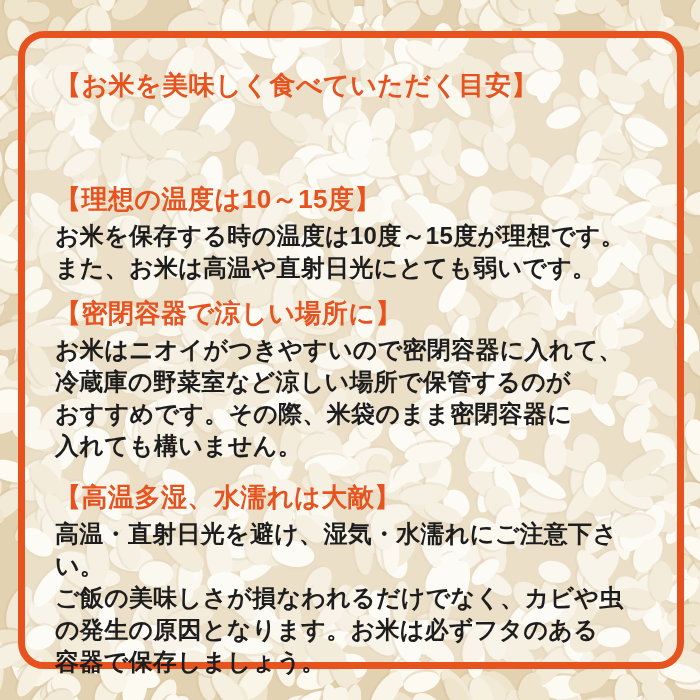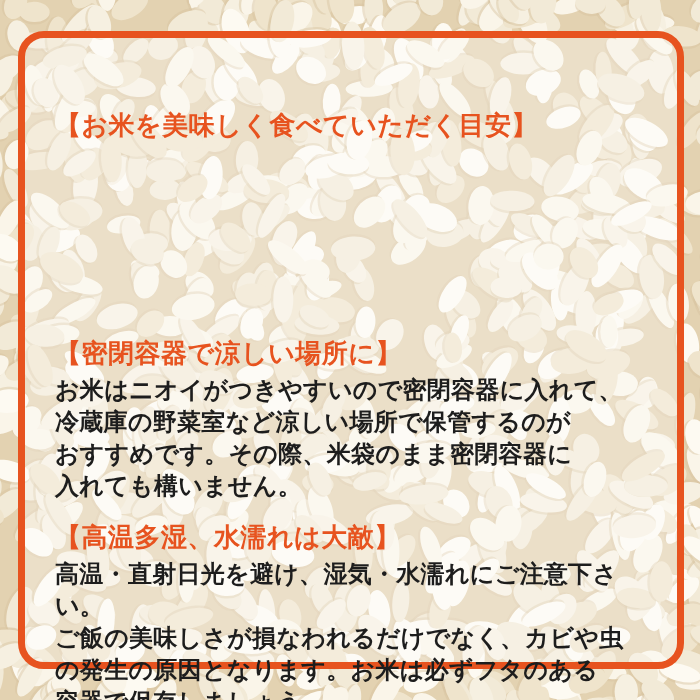--- a/index.html
+++ b/index.html
@@ -13,21 +13,21 @@
     background:#e3d2b1;
   }
   #rice-bg{position:absolute;inset:0;display:block;}
   .frame{
     position:absolute;left:18px;top:31px;width:666px;height:638px;
     box-sizing:border-box;
     border:7px solid var(--accent);
     border-radius:26px;
     background:rgba(255,255,255,0.30);
   }
-  .content{position:absolute;inset:0;margin-top:40px;}
+  .content{position:absolute;inset:0;}
   .section{position:absolute;left:55px;width:600px;}
   .section-heading{
     margin:0 0 4px 0;
     font-size:26px;line-height:34px;font-weight:700;
     color:var(--accent);
     letter-spacing:0.5px;
   }
   .section-body{
     margin:0;
     font-size:24px;line-height:32px;font-weight:600;
@@ -2044,20 +2044,25 @@
   </svg>
 
 <div class="frame"></div>
 
 <div class="content">
 
   <div class="section" style="top:68px">
     <h2 class="section-heading">【お米を美味しく食べていただく目安】</h2>
   </div>
 
+  <div class="section" style="top:182px">
+    <h2 class="section-heading">【理想の温度は10～15度】</h2>
+    <p class="section-body">お米を保存する時の温度は10度～15度が理想です。
+また、お米は高温や直射日光にとても弱いです。</p>
+  </div>
 
   <div class="section" style="top:480px">
     <h2 class="section-heading">【高温多湿、水濡れは大敵】</h2>
     <p class="section-body">高温・直射日光を避け、湿気・水濡れにご注意下さい。
 ご飯の美味しさが損なわれるだけでなく、カビや虫
 の発生の原因となります。お米は必ずフタのある
 容器で保存しましょう。</p>
   </div>
 
   <div class="section" style="top:296px">

